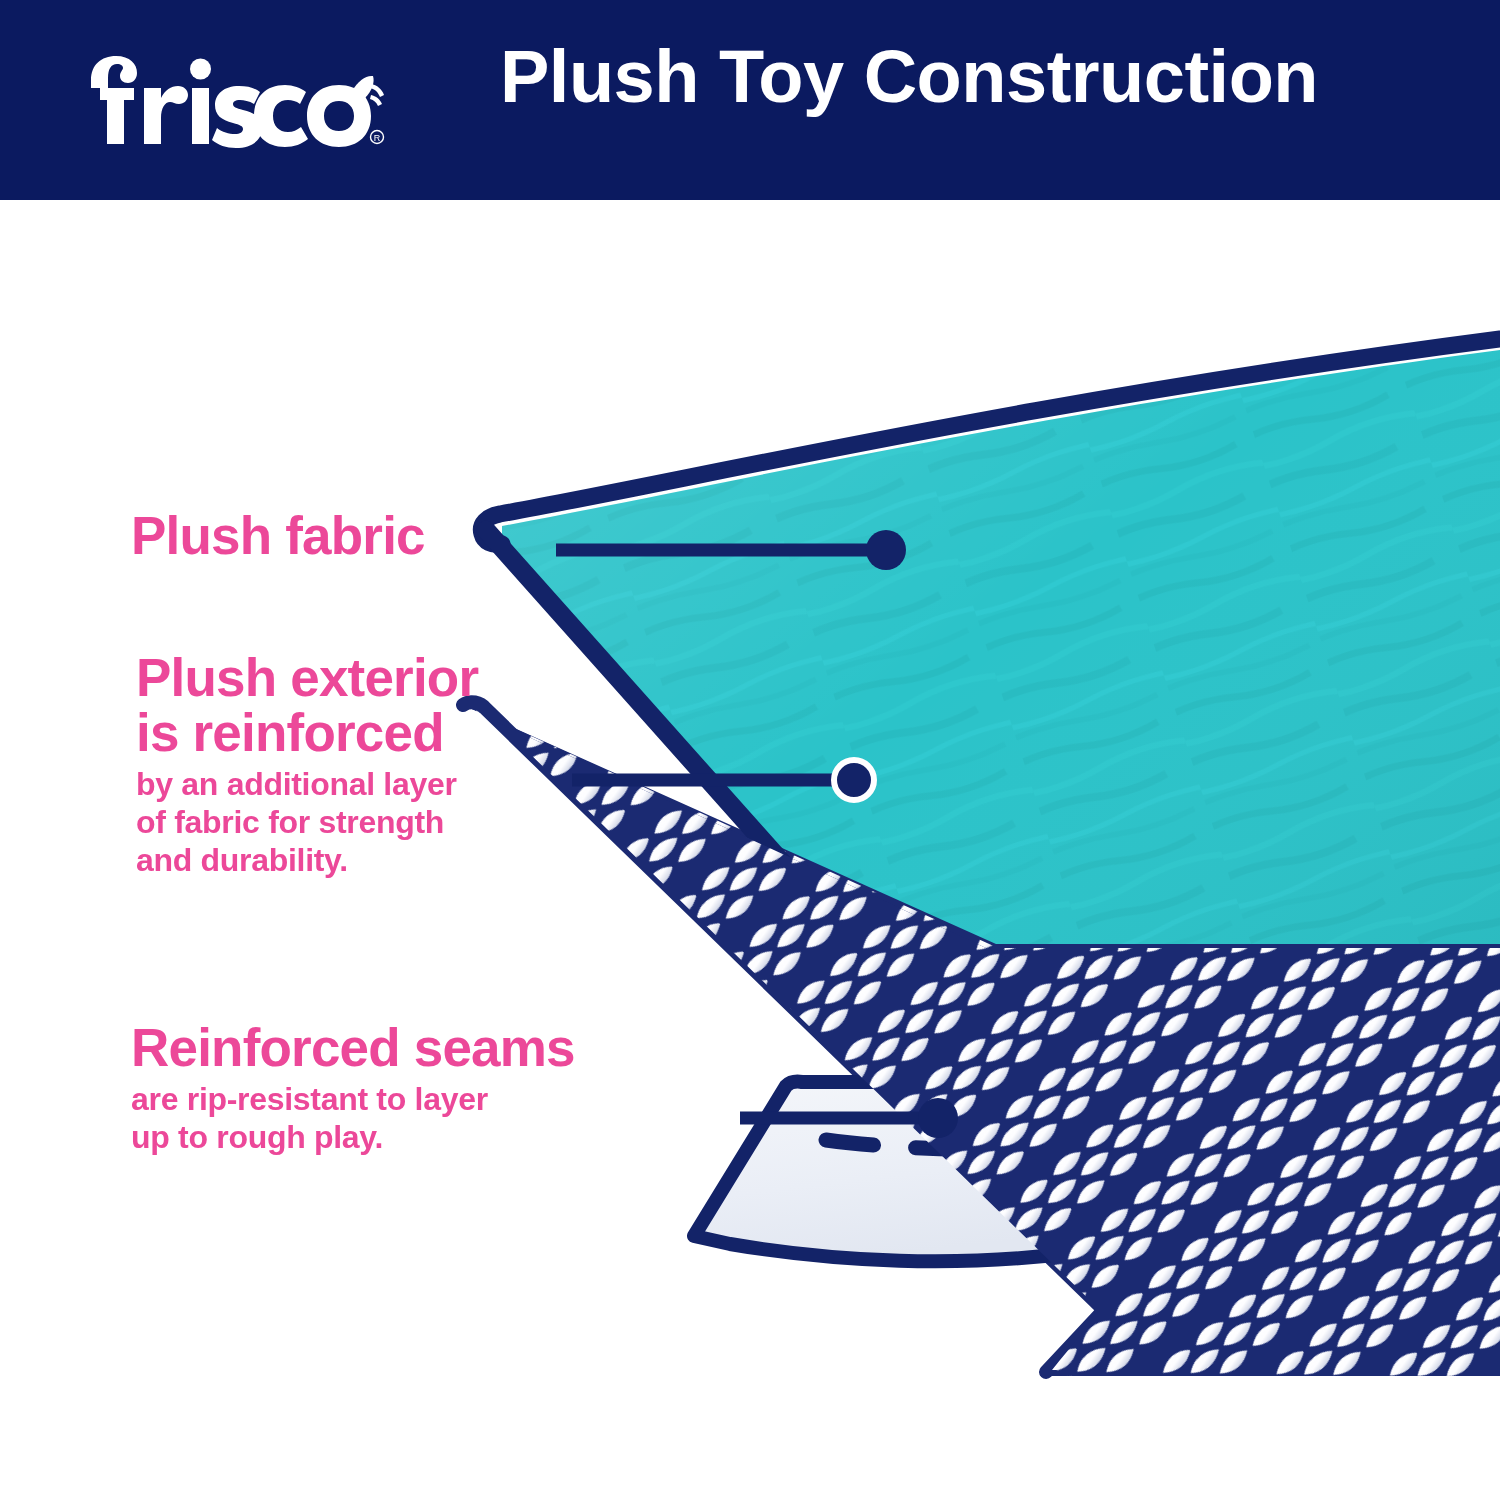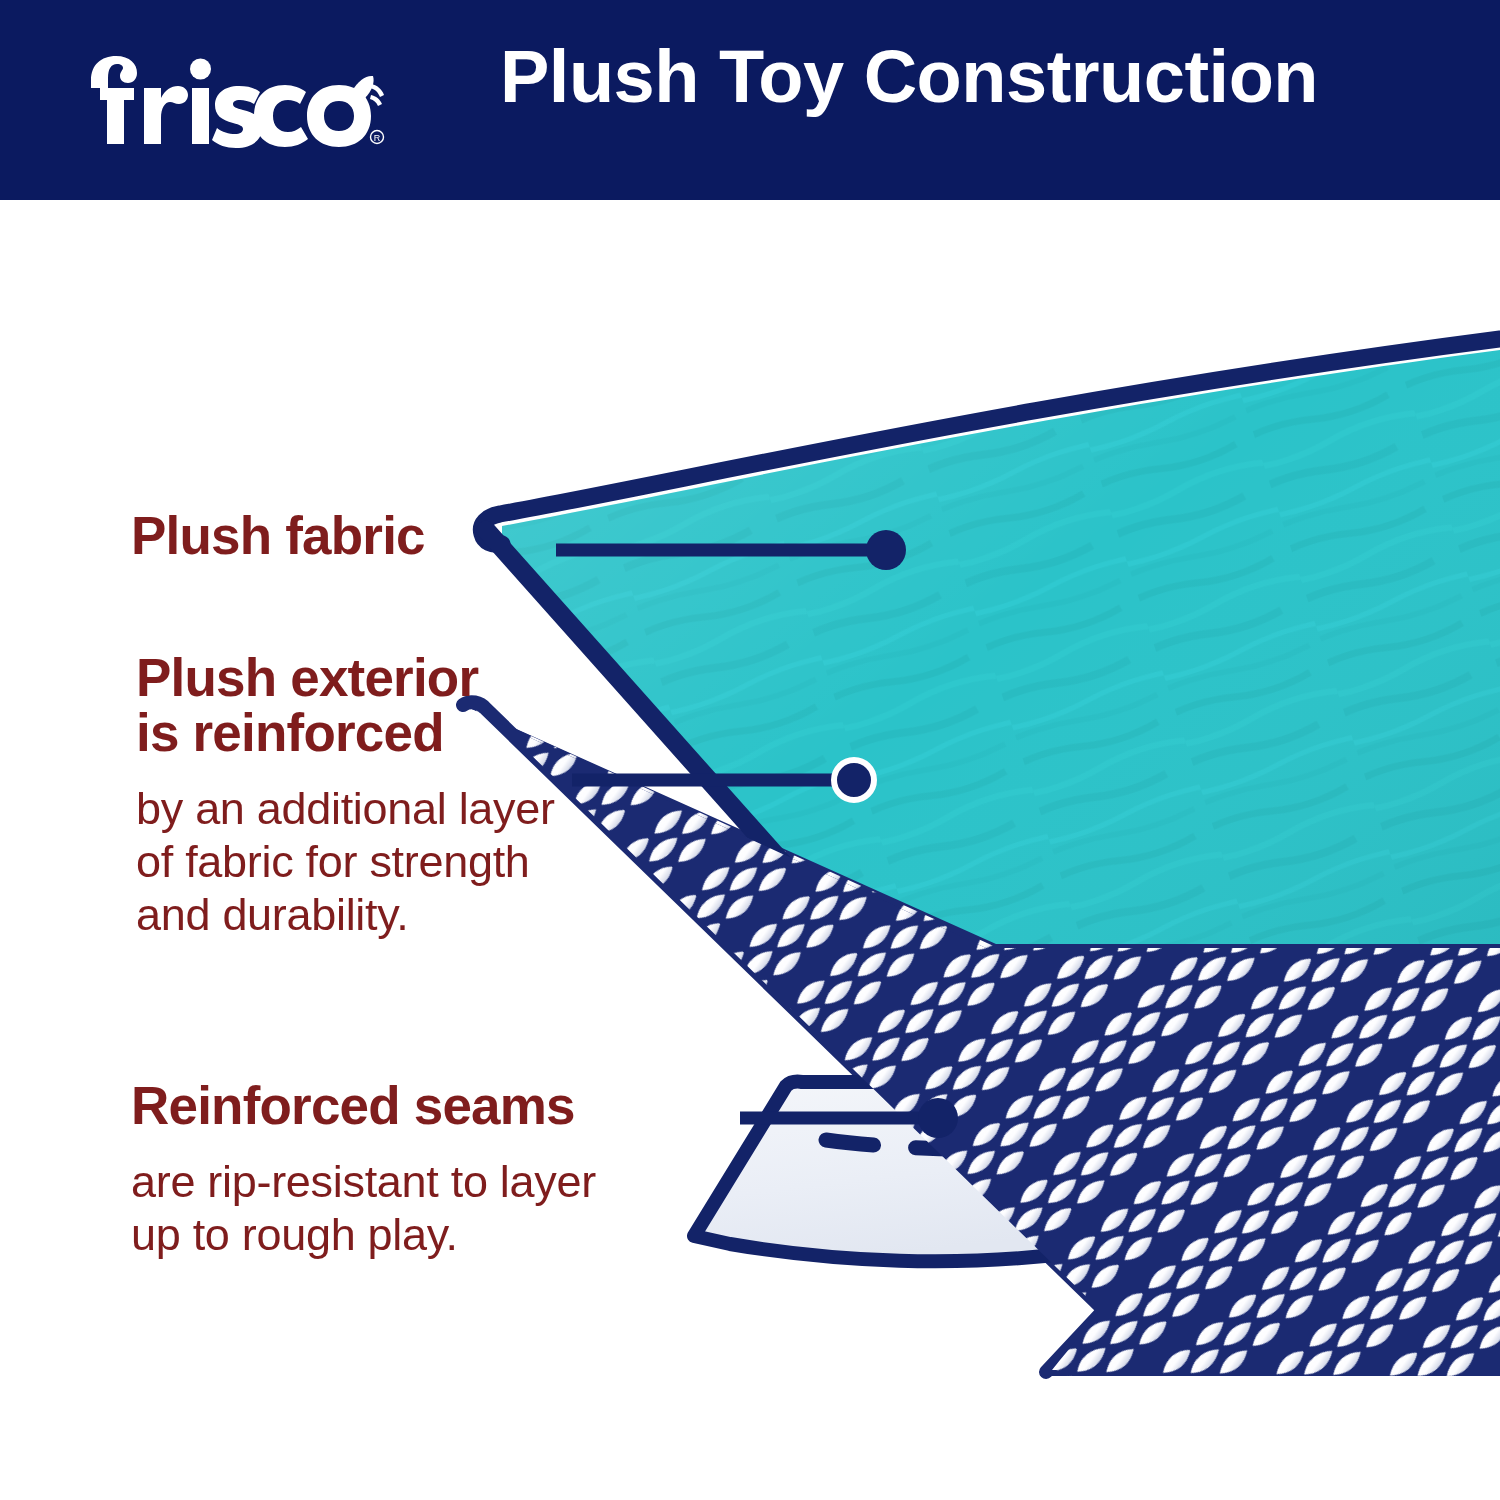--- a/index.html
+++ b/index.html
@@ -61,42 +61,42 @@
     position: absolute;
     left: 0; top: 200px;
     width: 1500px;
     height: 1300px;
   }
   #illustration svg { display: block; }
 
   
   .callout {
     position: absolute;
-    color: #7f1d1d;
+    color: #ec4899;
     font-family: "Liberation Sans", sans-serif;
   }
   .callout .headline {
     font-weight: bold;
     font-size: 53px;
     line-height: 1.04;
     letter-spacing: -0.8px;
     white-space: pre-line;
   }
   .callout .body {
-    font-weight: normal;
-    font-size: 45px;
+    font-weight: bold;
+    font-size: 32px;
     line-height: 1.18;
     letter-spacing: -0.3px;
     white-space: pre-line;
-    margin-top: 22px;
+    margin-top: 6px;
   }
 
   #callout-plush-fabric   { left: 131px; top: 508px; }
   #callout-plush-exterior { left: 136px; top: 650px; }
-  #callout-reinforced-seams { left: 131px; top: 1078px; }
+  #callout-reinforced-seams { left: 131px; top: 1020px; }
 </style>
 </head>
 <body>
 
 <div id="canvas">
 
   <div id="header-band">
 
     <div id="brand-logo">
       <svg width="300" height="110" viewBox="0 0 300 110" xmlns="http://www.w3.org/2000/svg">

